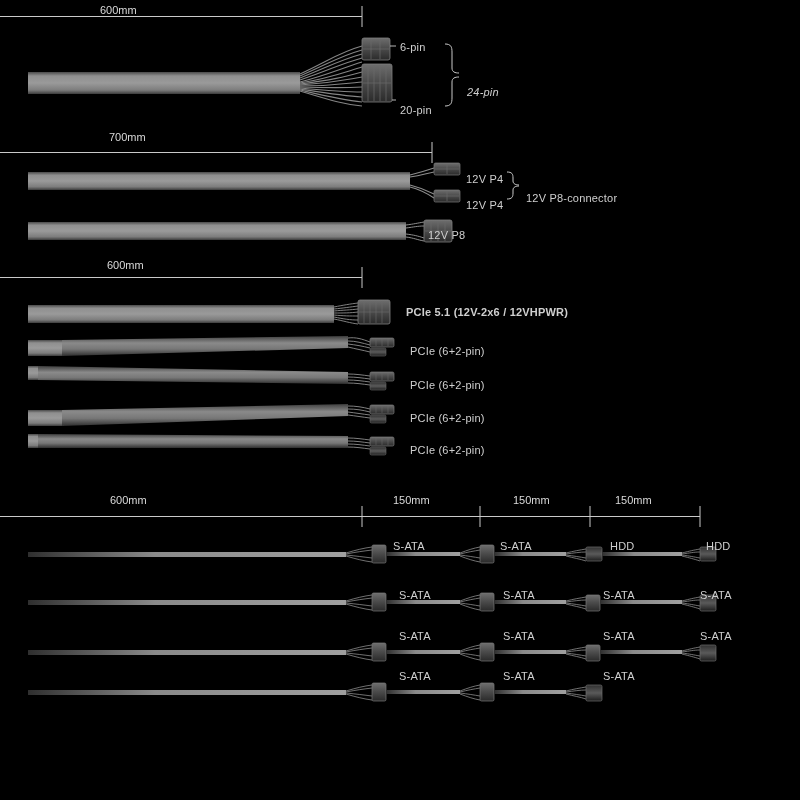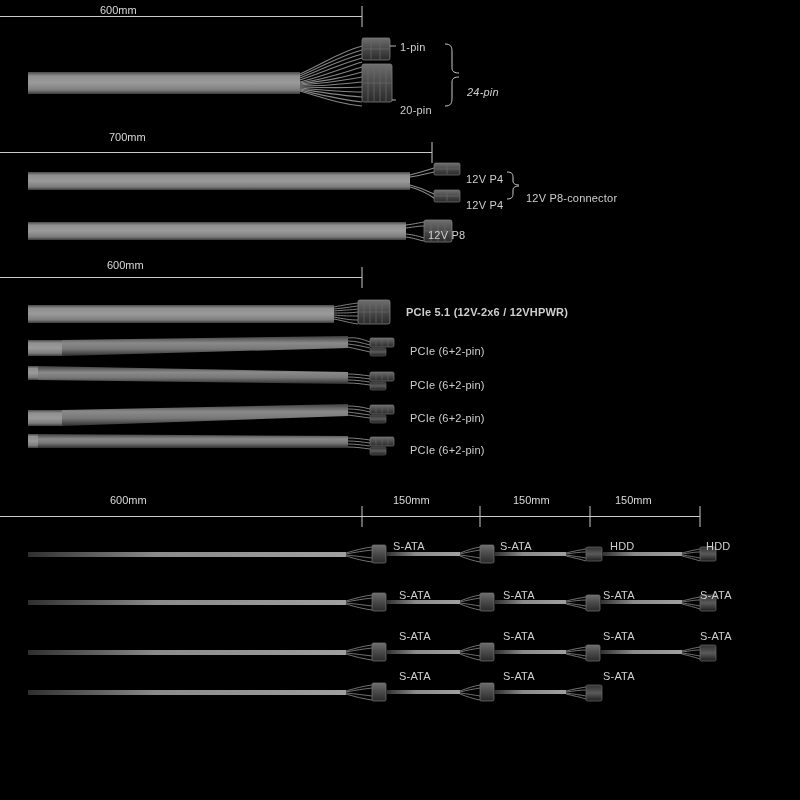--- a/index.html
+++ b/index.html
@@ -395,21 +395,21 @@
   </svg>
 
   <div class="dim-lbl" style="left:100px; top:4px;">600mm</div>
   <div class="dim-lbl" style="left:88px; top:131px;margin-left:21px;">700mm</div>
   <div class="dim-lbl" style="left:107px; top:259px;">600mm</div>
   <div class="dim-lbl" style="left:110px; top:494px;">600mm</div>
   <div class="dim-lbl" style="left:393px; top:494px;">150mm</div>
   <div class="dim-lbl" style="left:513px; top:494px;">150mm</div>
   <div class="dim-lbl" style="left:615px; top:494px;">150mm</div>
 
-  <div class="lbl" style="left:400px; top:41px;">1-pin</div>
+  <div class="lbl" style="left:400px; top:41px;">6-pin</div>
   <div class="lbl" style="left:467px; top:86px;font-style:italic;">24-pin</div>
   <div class="lbl" style="left:400px; top:104px;text-align:center;">20-pin</div>
   <div class="lbl" style="left:466px; top:173px;">12V P4</div>
   <div class="lbl" style="left:526px; top:192px;">12V P8-connector</div>
   <div class="lbl" style="left:466px; top:199px;">12V P4</div>
   <div class="lbl" style="left:428px; top:229px;">12V P8</div>
   <div class="lbl" style="left:406px; top:306px;font-weight:bold;">PCIe 5.1 (12V-2x6 / 12VHPWR)</div>
   <div class="lbl" style="left:410px; top:345px;">PCIe (6+2-pin)</div>
   <div class="lbl" style="left:410px; top:379px;">PCIe (6+2-pin)</div>
   <div class="lbl" style="left:410px; top:412px;">PCIe (6+2-pin)</div>

